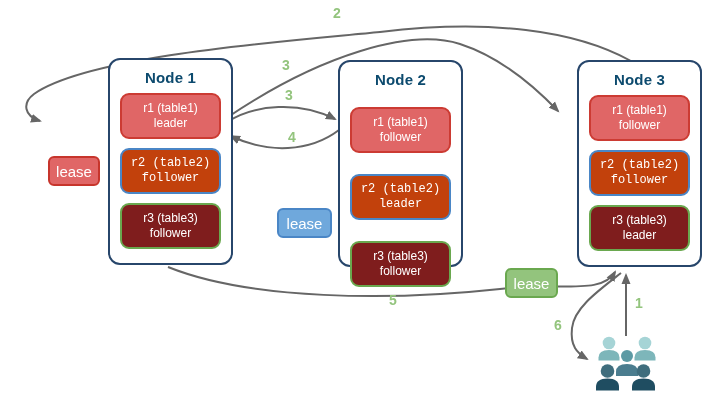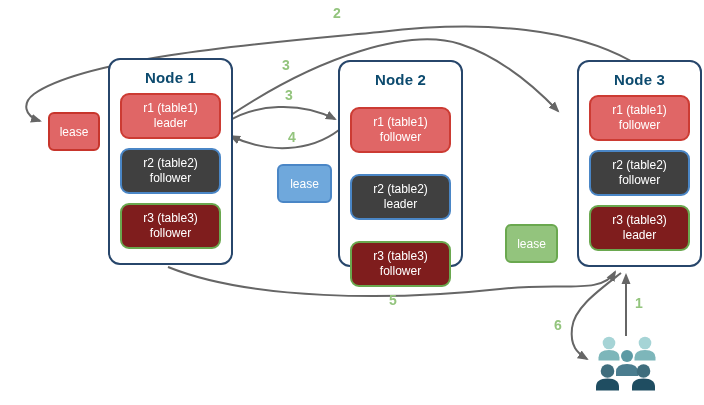--- a/index.html
+++ b/index.html
@@ -17,25 +17,25 @@
     font-size:15px;font-weight:bold;color:#0c4a6e;margin-top:9px;margin-bottom:7px;
     letter-spacing:.2px;
   }
   .block{
     width:101px;height:46px;border-radius:9px;box-sizing:border-box;border:2px solid;
     color:#fff;font-size:12px;line-height:15px;text-align:center;
     display:flex;flex-direction:column;align-items:center;justify-content:center;
     margin-bottom:9px;flex:none;
   }
   .block.red{background:#e06666;border-color:#cc3b33;}
-  .block.blue{background:#404040;border-color:#4a86c6;}
+  .block.blue{background:#c2410c;border-color:#4a86c6;font-family:Liberation Mono, monospace;}
   .block.green{background:#7f1d1d;border-color:#6aa84f;}
   .lease{
-    position:absolute;height:39px;border-radius:6px;box-sizing:border-box;border:2px solid;
-    color:#fff;font-size:12px;display:flex;align-items:center;justify-content:center;
+    position:absolute;height:30px;border-radius:6px;box-sizing:border-box;border:2px solid;
+    color:#fff;font-size:15px;display:flex;align-items:center;justify-content:center;margin-top:44px;
   }
   .lease.red{background:#e06666;border-color:#c7352c;left:48px;top:112px;width:52px;}
   .lease.blue{background:#6fa8dc;border-color:#4a86c6;left:277px;top:164px;width:55px;}
   .lease.green{background:#93c47d;border-color:#6aa84f;left:505px;top:224px;width:53px;}
   .step{
     position:absolute;color:#93c47d;font-weight:bold;font-size:14px;line-height:14px;
   }
   .users{position:absolute;left:592px;top:332px;}
 </style>
 </head>

